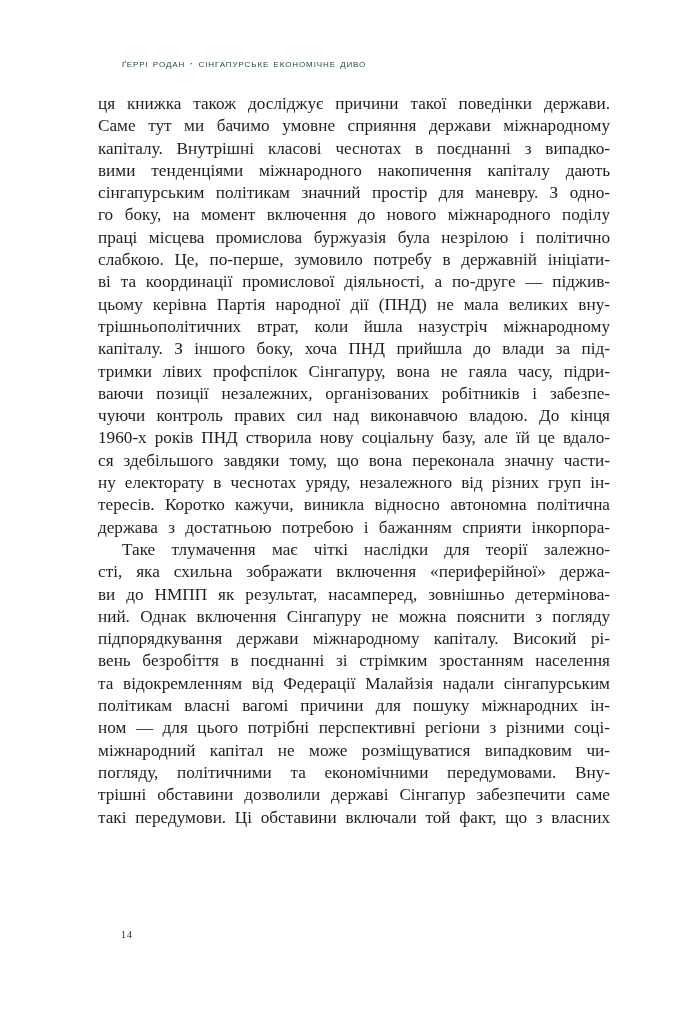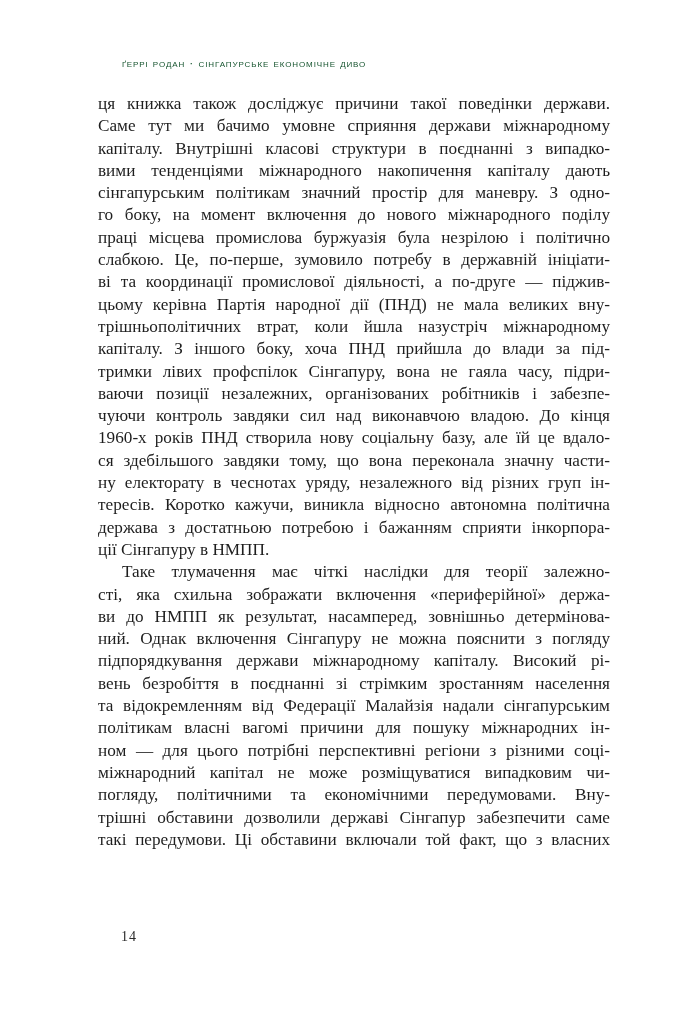--- a/index.html
+++ b/index.html
@@ -50,55 +50,54 @@
       text-align-last: left;
     }
     .line.indent {
       padding-left: 24px;
     }
     .page-number {
       position: absolute;
       left: 121px;
       top: 929px;
       font-family: "Liberation Serif", "DejaVu Serif", serif;
-      font-size: 14px;
+      font-size: 10px;
       letter-spacing: 1px;
       color: #2a2a2a;
     }
   </style>
 </head>
 <body>
 
 <div class="running-header">
   <span class="caps">Ґеррі Родан</span><span> · </span><span class="caps">Сінгапурське економічне диво</span>
 </div>
 
 <div class="text-block">
   <div>
     <span class="line">ця книжка також досліджує причини такої поведінки держави.</span>
     <span class="line">Саме тут ми бачимо умовне сприяння держави міжнародному</span>
-    <span class="line">капіталу. Внутрішні класові структури в поєднанні з випадко-</span>
+    <span class="line">капіталу. Внутрішні класові чеснотах в поєднанні з випадко-</span>
     <span class="line">вими тенденціями міжнародного накопичення капіталу дають</span>
     <span class="line">сінгапурським політикам значний простір для маневру. З одно-</span>
     <span class="line">го боку, на момент включення до нового міжнародного поділу</span>
     <span class="line">праці місцева промислова буржуазія була незрілою і політично</span>
     <span class="line">слабкою. Це, по-перше, зумовило потребу в державній ініціати-</span>
     <span class="line">ві та координації промислової діяльності, а по-друге — піджив-</span>
     <span class="line">цьому керівна Партія народної дії (ПНД) не мала великих вну-</span>
     <span class="line">трішньополітичних втрат, коли йшла назустріч міжнародному</span>
     <span class="line">капіталу. З іншого боку, хоча ПНД прийшла до влади за під-</span>
     <span class="line">тримки лівих профспілок Сінгапуру, вона не гаяла часу, підри-</span>
     <span class="line">ваючи позиції незалежних, організованих робітників і забезпе-</span>
-    <span class="line">чуючи контроль завдяки сил над виконавчою владою. До кінця</span>
+    <span class="line">чуючи контроль правих сил над виконавчою владою. До кінця</span>
     <span class="line">1960-х років ПНД створила нову соціальну базу, але їй це вдало-</span>
     <span class="line">ся здебільшого завдяки тому, що вона переконала значну части-</span>
     <span class="line">ну електорату в чеснотах уряду, незалежного від різних груп ін-</span>
     <span class="line">тересів. Коротко кажучи, виникла відносно автономна політична</span>
     <span class="line">держава з достатньою потребою і бажанням сприяти інкорпора-</span>
-    <span class="line last">ції Сінгапуру в НМПП.</span>
   </div>
   <div>
     <span class="line indent">Таке тлумачення має чіткі наслідки для теорії залежно-</span>
     <span class="line">сті, яка схильна зображати включення «периферійної» держа-</span>
     <span class="line">ви до НМПП як результат, насамперед, зовнішньо детермінова-</span>
     <span class="line">ний. Однак включення Сінгапуру не можна пояснити з погляду</span>
     <span class="line">підпорядкування держави міжнародному капіталу. Високий рі-</span>
     <span class="line">вень безробіття в поєднанні зі стрімким зростанням населення</span>
     <span class="line">та відокремленням від Федерації Малайзія надали сінгапурським</span>
     <span class="line">політикам власні вагомі причини для пошуку міжнародних ін-</span>

